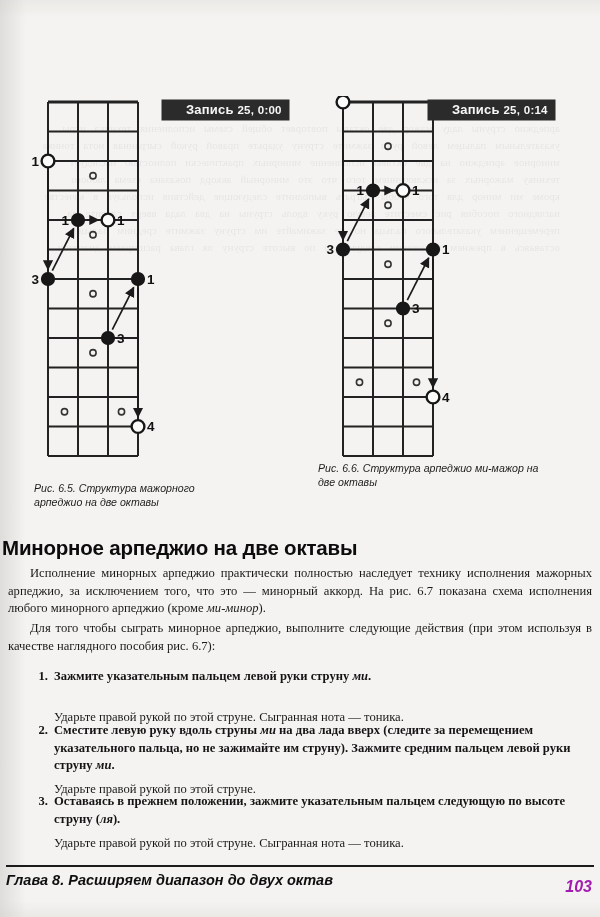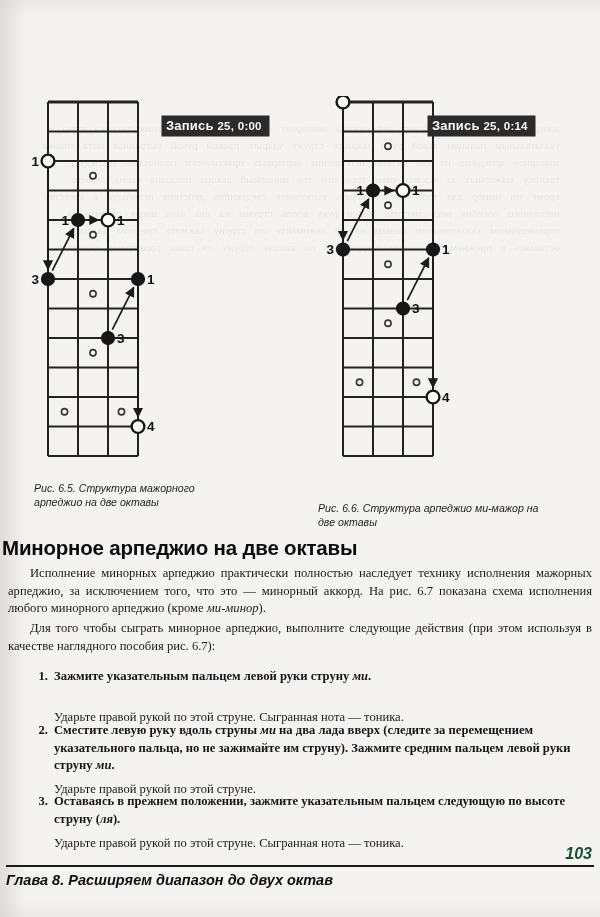--- a/index.html
+++ b/index.html
@@ -48,25 +48,24 @@
 
   
   .fig{position:absolute;}
   .fig .board{position:absolute;left:0;top:0;}
   .badge{
     position:absolute;
     background:#2b2b2b;color:#f6f6f6;
     font-family:"Liberation Sans", sans-serif;
     font-weight:bold;
     font-size:13px;
-    padding:2px 7px 3px 4px;
+    padding:2px 7px 3px 24px;
     letter-spacing:.2px;
     white-space:nowrap;
     box-shadow:0 0 0 .5px #2b2b2b;
-    margin-top:16px;
   }
   .badge .t{font-size:11.5px;font-weight:bold;}
 
   .caption{
     position:absolute;
     font-family:"Liberation Sans", sans-serif;
     font-style:italic;
     font-size:10.6px;
     line-height:13.5px;
     color:#1d1d1d;
@@ -109,24 +108,24 @@
     position:absolute;left:6px;top:865px;width:588px;height:0;
     border-top:2.1px solid #1b1b1b;
   }
   .footL{
     position:absolute;left:6px;top:872px;
     font-family:"Liberation Sans", sans-serif;
     font-weight:bold;font-style:italic;
     font-size:14.5px;color:#0f0f0f;
   }
   .footR{
-    position:absolute;right:8px;top:845px;
+    position:absolute;right:8px;top:878px;
     font-family:"Liberation Sans", sans-serif;
     font-weight:bold;font-style:italic;
-    font-size:16px;color:#14532d;
+    font-size:16px;color:#a21caf;
   }
 </style>
 </head>
 <body>
 
 <div class="paper"></div>
 <div class="bleed">
   арпеджио струны ладу мажор две октавы повторяет общей схемы исполнения техника игры
   указательным пальцем левой руки зажмите струну ударьте правой рукой сыгранная нота тоника
   минорное арпеджио на две октавы исполнение минорных практически полностью наследует
@@ -251,21 +250,21 @@
         </defs>
       </svg>
     <div class="badge" style="left:103px;top:4px;">
       <span>Запись</span>
       <span class="t">25,</span>
       <span class="t">0:14</span>
     </div>
   </div>
 
   <div class="caption" style="left:34px;top:482px;width:210px;">Рис. 6.5. Структура мажорного арпеджио на две октавы</div>
-  <div class="caption" style="left:318px;top:502px;width:230px;">Рис. 6.6. Структура арпеджио ми-мажор на две октавы</div>
+  <div class="caption" style="left:318px;top:462px;width:230px;">Рис. 6.6. Структура арпеджио ми-мажор на две октавы</div>
 
   <div class="h1">Минорное арпеджио на две октавы</div>
 
   <div class="p" id="intro1" style="left:8px;top:565px;width:584px;text-indent:22px;">Исполнение минорных арпеджио практически полностью наследует технику исполнения мажорных арпеджио, за исключением того, что это — минорный аккорд. На рис. 6.7 показана схема исполнения любого минорного арпеджио (кроме <i>ми-минор</i>).</div>
   <div class="p" id="intro2" style="left:8px;top:620px;width:584px;text-indent:22px;">Для того чтобы сыграть минорное арпеджио, выполните следующие действия (при этом используя в качестве наглядного пособия рис. 6.7):</div>
 
   <div class="li" style="left:28px;top:668px;width:556px;">
     <span class="num">1.</span>
     <span class="body" id="step0"><b>Зажмите указательным пальцем левой руки струну <i>ми</i>.</b></span>
   </div>

